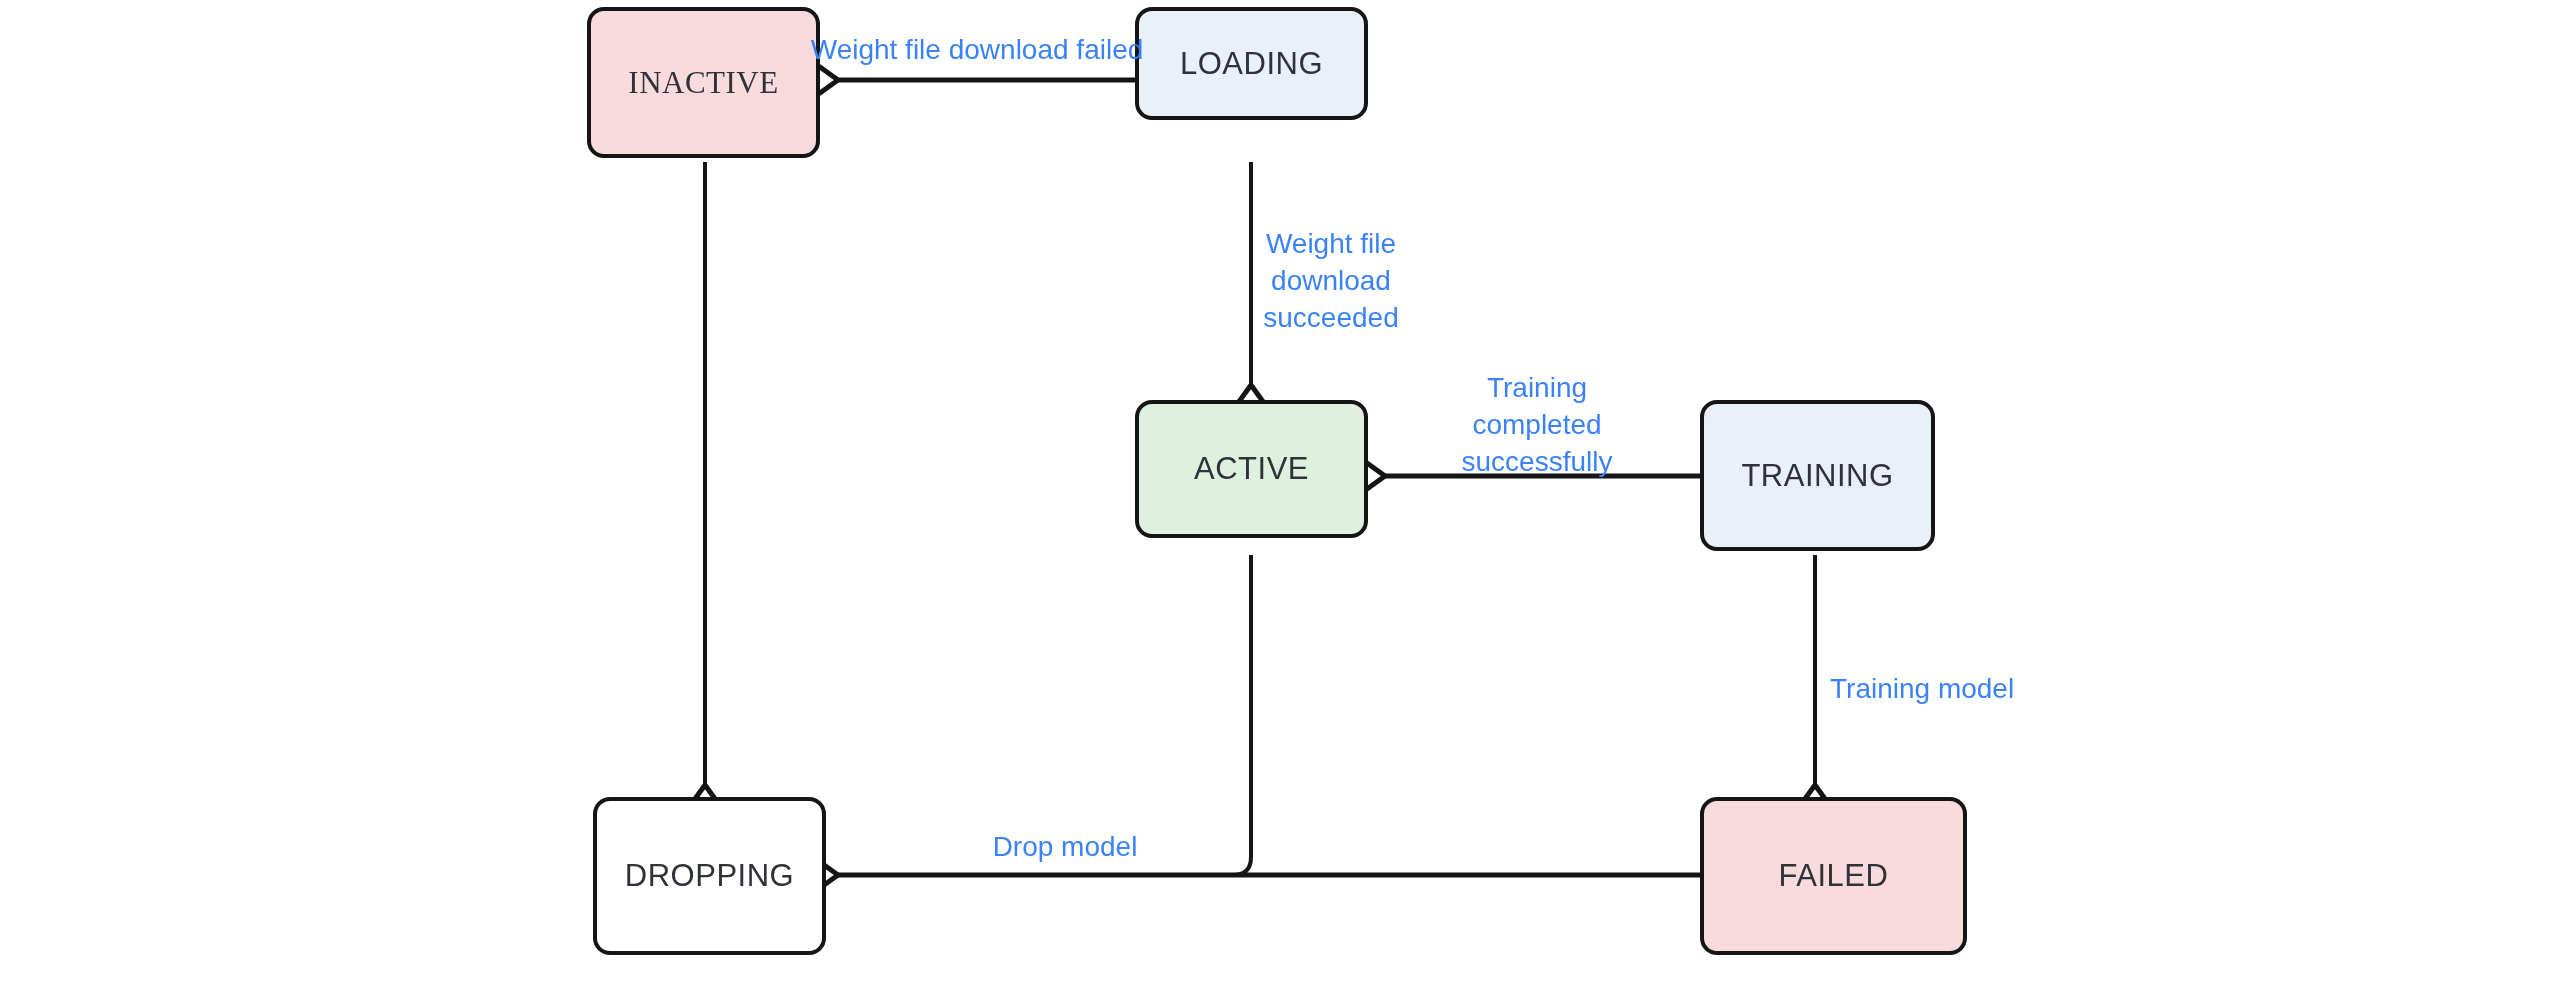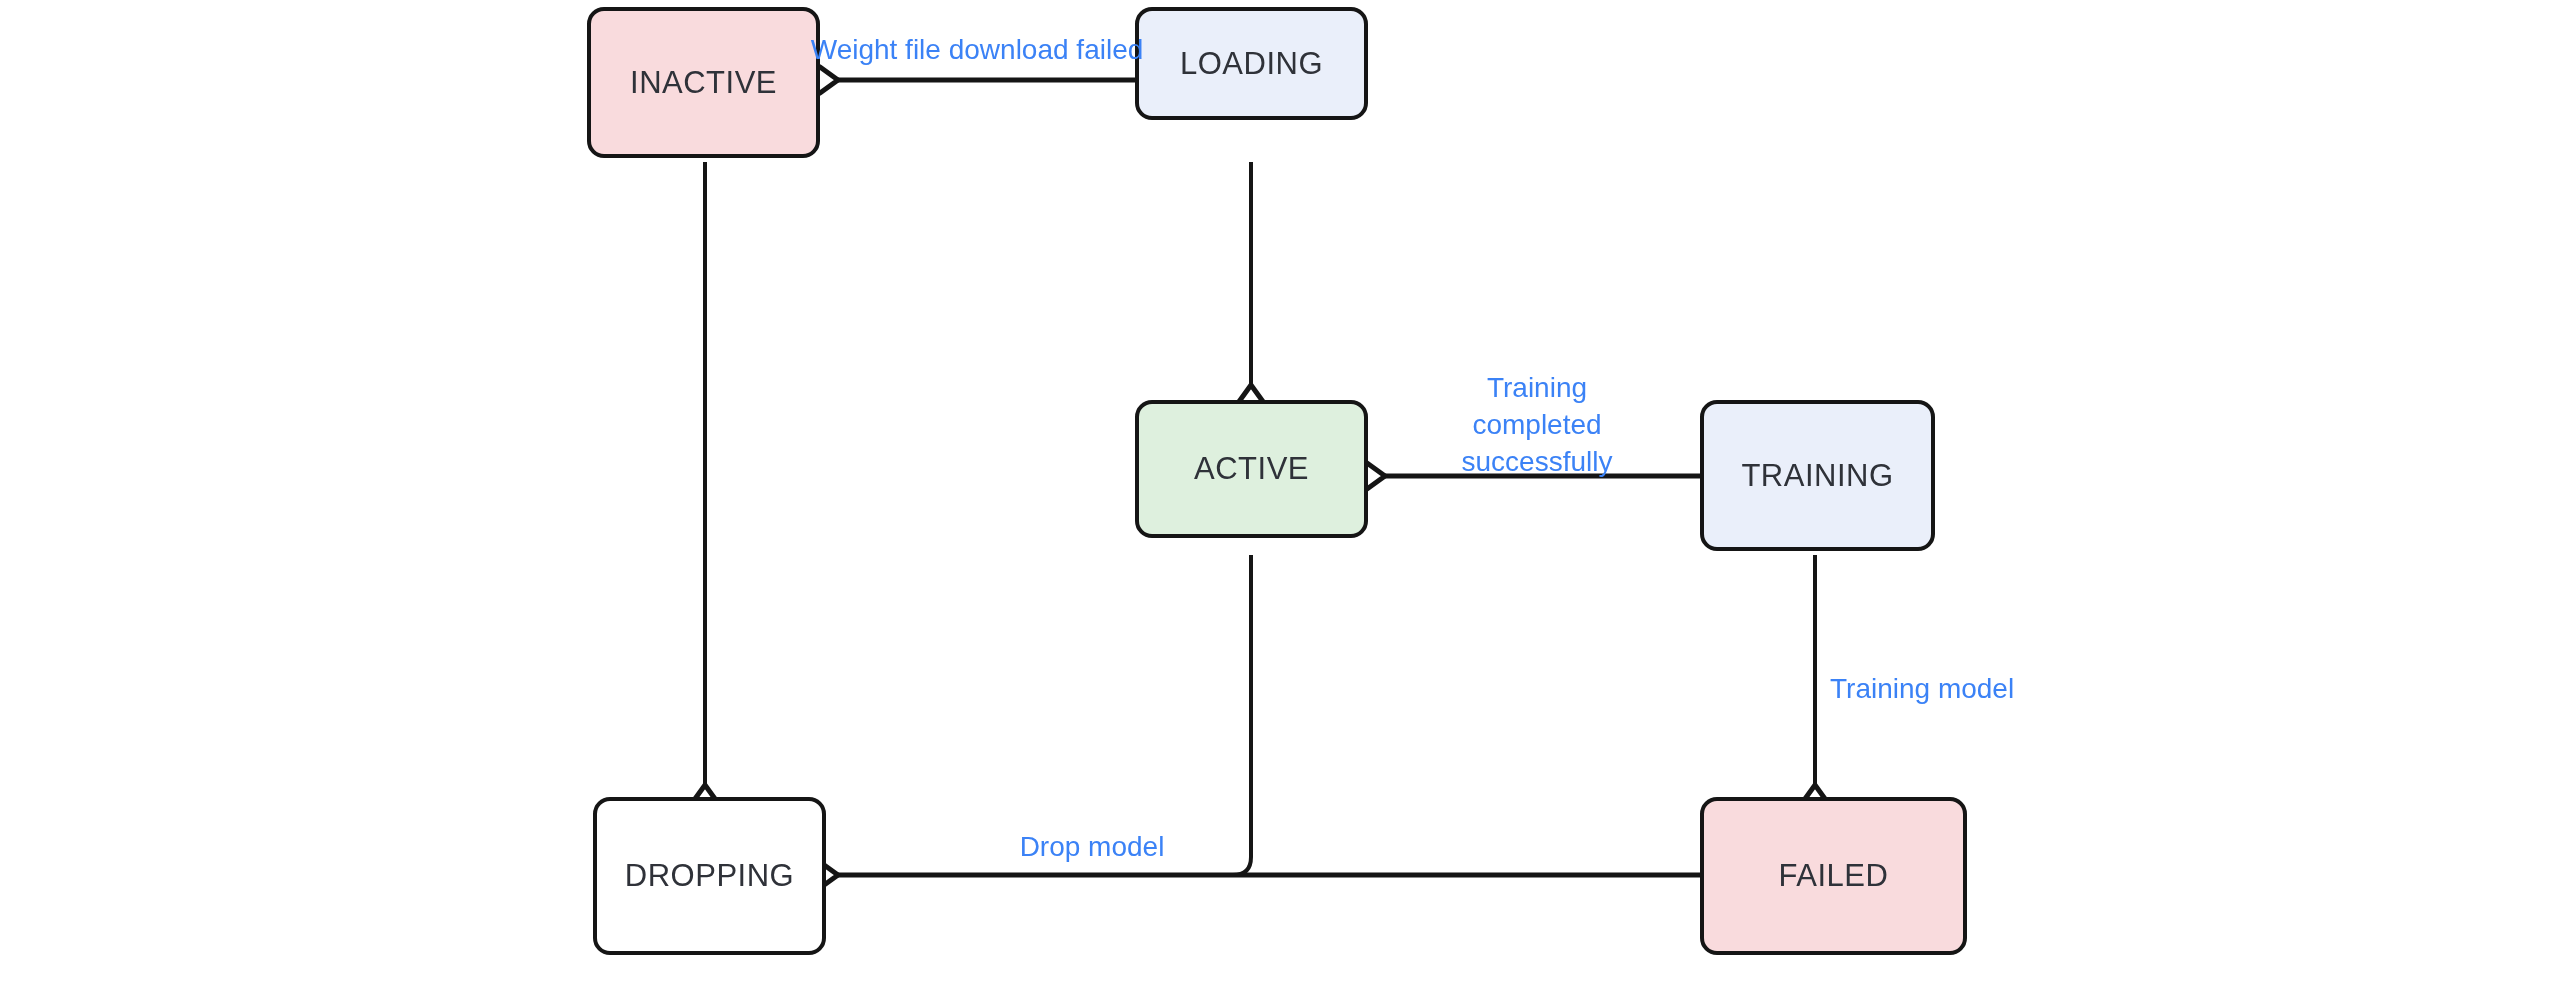--- a/index.html
+++ b/index.html
@@ -48,21 +48,21 @@
     color: #3b82f6;
     white-space: pre-line;
     text-align: center;
     line-height: 37px;
     transform: translate(-50%, -50%);
   }
   .lbl-download-failed { left: 977px;  top: 49px;  }
   .lbl-download-ok     { left: 1331px; top: 280px; }
   .lbl-training-ok     { left: 1537px; top: 424px; }
   .lbl-training-failed { left: 1830px; top: 688px; transform: translate(0, -50%); text-align: left; }
-  .lbl-drop-model      { left: 1092px; top: 846px; }
+  .lbl-drop-model      { left: 1065px; top: 846px; }
 </style>
 </head>
 <body>
 
 <div id="canvas">
 
   <svg id="edges-svg" viewBox="0 0 2560 984" xmlns="http://www.w3.org/2000/svg">
     <defs>
       <marker id="arrow" viewBox="0 0 34 34" markerWidth="34" markerHeight="34" refX="5" refY="17" orient="auto" markerUnits="userSpaceOnUse">
         <path d="M23,4 L5,17 L23,30" fill="none" stroke="#151515" stroke-width="5" stroke-linecap="round" stroke-linejoin="round"></path>
@@ -77,21 +77,21 @@
 
     <line x1="705" y1="162" x2="705" y2="785" stroke="#151515" stroke-width="4" marker-end="url(#arrow)"></line>
 
     <line x1="1815" y1="555" x2="1815" y2="785" stroke="#151515" stroke-width="4" marker-end="url(#arrow)"></line>
 
     <line x1="1700" y1="875" x2="838" y2="875" stroke="#151515" stroke-width="5" marker-end="url(#arrow)"></line>
 
     <path d="M1251,555 L1251,857 Q1251,875 1233,875" fill="none" stroke="#151515" stroke-width="4"></path>
   </svg>
 
-  <div class="node node-inactive" style="background: rgb(249, 219, 221);">
+  <div class="node node-inactive" style="background: rgb(249, 219, 221); font-family: Liberation Serif, serif;">
     <span class="node-label">INACTIVE</span>
   </div>
 
   <div class="node node-loading" style="background: rgb(234, 239, 250);">
     <span class="node-label">LOADING</span>
   </div>
 
   <div class="node node-active" style="background: rgb(222, 240, 222);">
     <span class="node-label">ACTIVE</span>
   </div>
@@ -103,20 +103,23 @@
   <div class="node node-dropping" style="background: rgb(255, 255, 255);">
     <span class="node-label">DROPPING</span>
   </div>
 
   <div class="node node-failed" style="background: rgb(249, 219, 221);">
     <span class="node-label">FAILED</span>
   </div>
 
   <div class="edge-label lbl-download-failed">Weight file download failed</div>
 
+  <div class="edge-label lbl-download-ok">Weight file
+download
+succeeded</div>
 
   <div class="edge-label lbl-training-ok">Training
 completed
 successfully</div>
 
   <div class="edge-label lbl-training-failed">Training model</div>
 
   <div class="edge-label lbl-drop-model">Drop model</div>
 
 </div>

